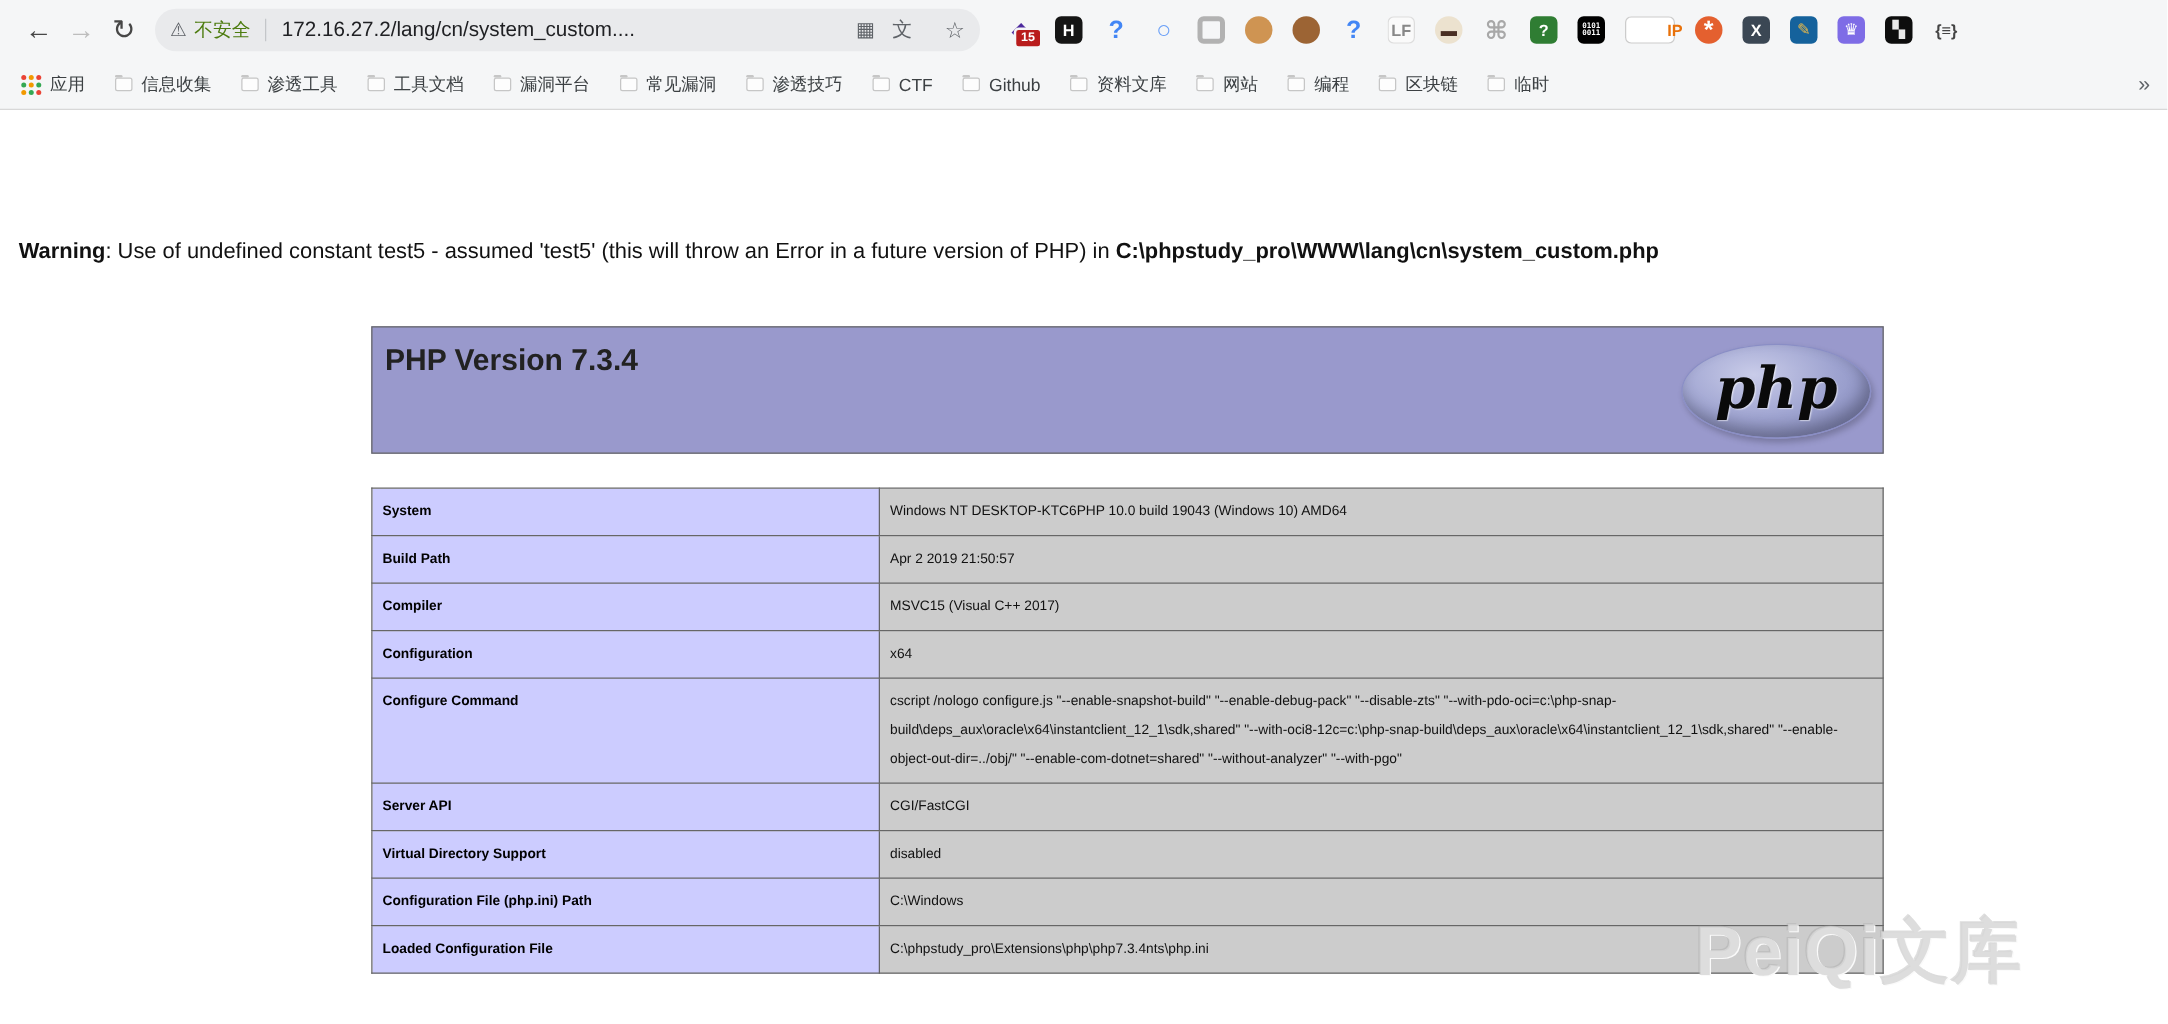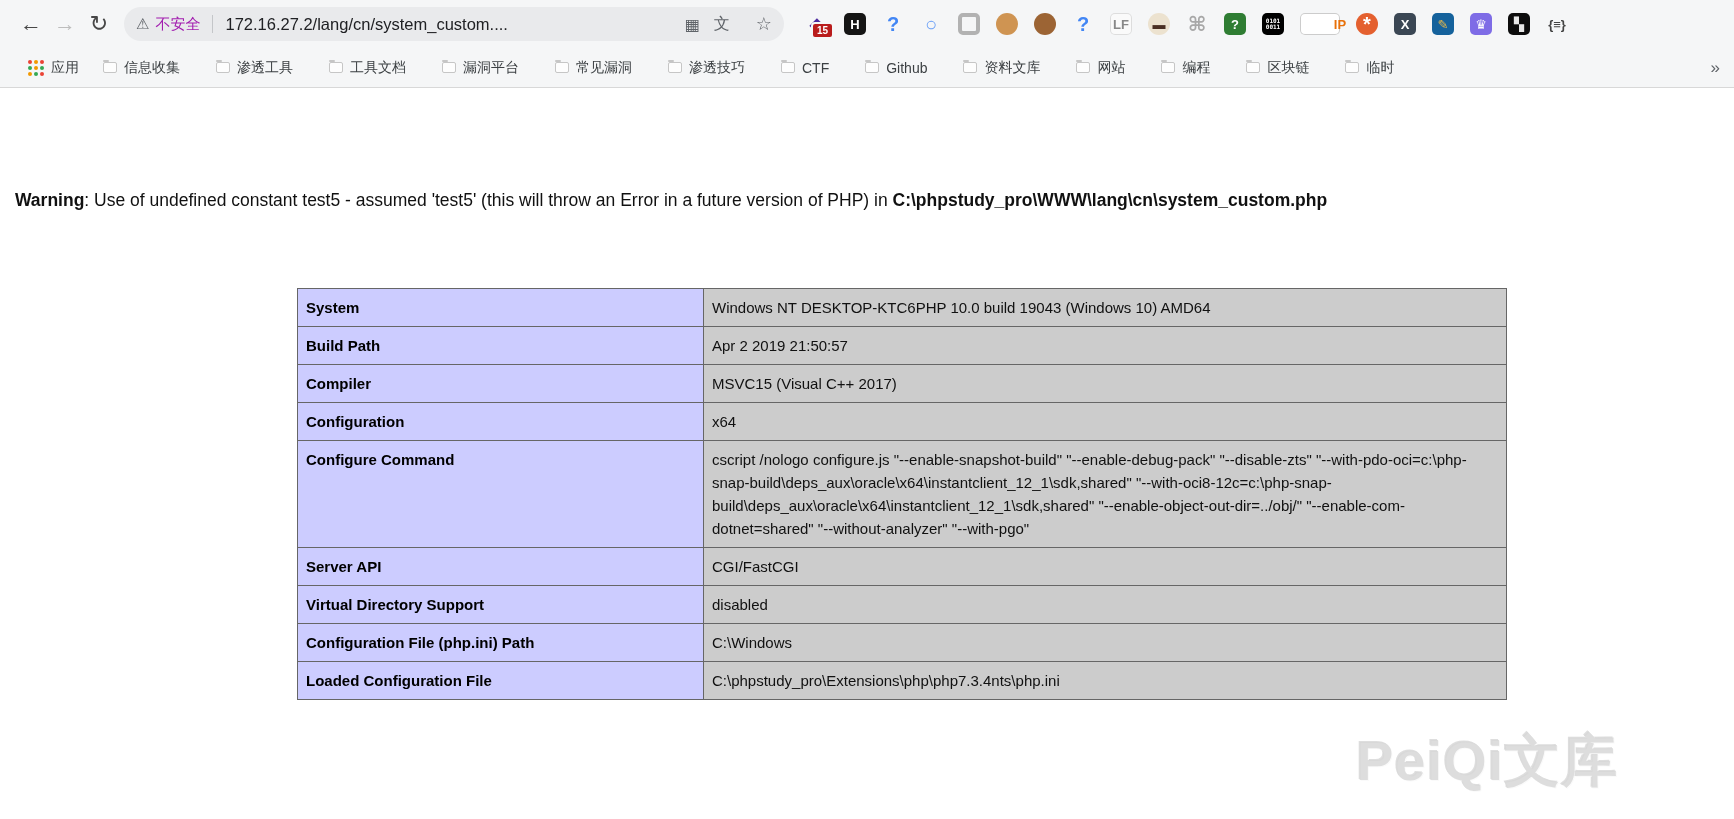--- a/index.html
+++ b/index.html
@@ -6,40 +6,40 @@
     font-family:"Liberation Sans","DejaVu Sans",sans-serif;background:#fff;}
   
   .chrome-top{background:#f5f6f7;border-bottom:1px solid #d8d8d8;}
   .toolbar{height:48px;display:flex;align-items:center;padding-left:14px;position:relative;}
   .nav-btn{font-size:22px;color:#474747;width:34px;height:34px;display:flex;align-items:center;
     justify-content:center;border-radius:50%;cursor:pointer;flex:0 0 auto;}
   .nav-btn.disabled{color:#bdbdbd;}
   .omnibox{margin-left:8px;width:660px;height:34px;background:#e9eaec;border-radius:17px;
     display:flex;align-items:center;padding:0 12px;box-sizing:border-box;flex:0 0 auto;}
   .warn-tri{color:#5f6368;font-size:15px;margin-right:6px;}
-  .notsecure{color:#a21caf;font-size:15px;}
+  .notsecure{color:#4d7c0f;font-size:15px;}
   .om-divider{width:1px;height:18px;background:#c4c6c9;margin:0 12px;}
   .url{color:#202124;font-size:16.5px;flex:1 1 auto;white-space:nowrap;overflow:hidden;}
   .om-icon{color:#5f6368;font-size:16px;margin-left:14px;}
   .om-icon.star{font-size:18px;margin-left:26px;}
   .ext-area{display:flex;align-items:center;gap:16px;margin-left:22px;}
   .ext-icon{position:relative;width:22px;height:22px;border-radius:5px;display:flex;align-items:center;
     justify-content:center;font-size:13px;font-weight:bold;box-sizing:border-box;flex:0 0 auto;cursor:pointer;}
   .ext-icon.round{border-radius:50%;}
   .ext-icon.ring{border:4px solid #b2b2b2;background:transparent!important;}
   .ext-icon.small{font-size:6px;line-height:6px;white-space:normal;word-break:break-all;
     text-align:center;padding:3px;font-family:"DejaVu Sans Mono",monospace;}
   .ext-icon.big{font-size:20px;}
   .ext-badge{position:absolute;right:-6px;bottom:-4px;background:#b91c1c;color:#fff;font-size:10px;
     font-weight:bold;padding:1px 4px;border-radius:4px;border:2px solid #f5f6f7;line-height:11px;}
   
-  .bookmarks{height:39px;display:flex;align-items:center;padding-left:28px;position:relative;}
+  .bookmarks{height:39px;display:flex;align-items:center;padding-left:17px;position:relative;}
   .bm-item{display:flex;align-items:center;gap:7px;cursor:pointer;flex:0 0 auto;}
   .bm-label{font-size:14px;color:#3c4043;}
-  .bm-folders{display:flex;align-items:center;gap:36px;margin-left:24px;}
+  .bm-folders{display:flex;align-items:center;gap:24px;margin-left:24px;}
   .apps-grid{display:grid;grid-template-columns:repeat(3,4px);grid-gap:2px;}
   .apps-grid i{width:4px;height:4px;border-radius:50%;}
   .apps-grid i:nth-child(1){background:#ea4335}.apps-grid i:nth-child(2){background:#f29900}
   .apps-grid i:nth-child(3){background:#ea4335}.apps-grid i:nth-child(4){background:#34a853}
   .apps-grid i:nth-child(5){background:#f29900}.apps-grid i:nth-child(6){background:#34a853}
   .apps-grid i:nth-child(7){background:#f29900}.apps-grid i:nth-child(8){background:#34a853}
   .apps-grid i:nth-child(9){background:#ea4335}
   .folder-icon{width:14px;height:11px;background:#fdfdfd;border:1px solid #c6c6c6;border-radius:2px;
     position:relative;display:inline-block;box-sizing:border-box;}
   .folder-icon::before{content:"";position:absolute;top:-3px;left:-1px;width:6px;height:2px;
@@ -52,21 +52,21 @@
   .php-container{position:absolute;left:297px;top:173px;width:1210px;}
   .php-header{position:relative;height:102px;background:var(--hdr,#9999cc);border:1px solid var(--brd,#666);
     box-sizing:border-box;}
   .php-header h1{margin:0;padding:13px 0 0 10px;font-size:24px;font-weight:bold;color:#222;}
   .php-logo{position:absolute;right:9px;top:13px;width:150px;height:74px;border-radius:50%;
     background:radial-gradient(ellipse at 38% 32%, #c9cce9 0%, #9ea3d0 50%, #7d82b8 100%);
     border:1px solid #8a8ec5;display:flex;align-items:center;justify-content:center;
     box-shadow:inset -4px -7px 12px rgba(0,0,0,.28), 2px 3px 5px rgba(0,0,0,.22);}
   .php-logo span{font-family:"DejaVu Serif",serif;font-style:italic;font-weight:bold;font-size:46px;
     color:#0a0a0a;line-height:1;text-shadow:1px 1px 1px rgba(255,255,255,.55);padding-bottom:6px;}
-  table.info{width:100%;border-collapse:collapse;margin-top:27px;font-size:15px;table-layout:fixed;padding-left:18px;}
+  table.info{width:100%;border-collapse:collapse;margin-top:27px;font-size:11px;table-layout:fixed;padding-left:18px;}
   table.info td{border:1px solid var(--brd,#666);padding:7px 12px 7px 8px;line-height:23px;
     vertical-align:top;word-break:break-word;}
   td.e{background:var(--lbl,#ccccff);font-weight:bold;width:385px;color:#000;}
   td.v{background:var(--val,#cccccc);color:#111;margin-top:24px;}
   .watermark{position:absolute;left:1356px;top:724px;font-size:56px;font-weight:bold;
     color:rgba(215,215,215,.85);text-shadow:1px 1px 0 #fafafa,-1px -1px 0 rgba(160,160,160,.35);
     letter-spacing:1px;pointer-events:none;z-index:5;white-space:nowrap;}
 </style>
 </head>
 <body>
@@ -178,20 +178,26 @@
         </span>
       </span>
     <span class="bm-overflow">»</span>
   </div>
 </div>
 
 <div class="page">
   <p class="php-warning" style="top:102px"><b>Warning</b><span>: Use of undefined constant test5 - assumed 'test5' (this will throw an Error in a future version of PHP) in </span><b>C:\phpstudy_pro\WWW\lang\cn\system_custom.php</b></p>
 
   <div class="php-container">
+    <div class="php-header">
+      <h1>PHP Version 7.3.4</h1>
+      <div class="php-logo">
+          <span>php</span>
+        </div>
+    </div>
     <table class="info">
       <tbody>
           <tr>
             <td class="e">System</td>
             <td class="v">Windows NT DESKTOP-KTC6PHP 10.0 build 19043 (Windows 10) AMD64</td>
           </tr>
       <tr>
             <td class="e">Build Path</td>
             <td class="v">Apr 2 2019 21:50:57</td>
           </tr>

